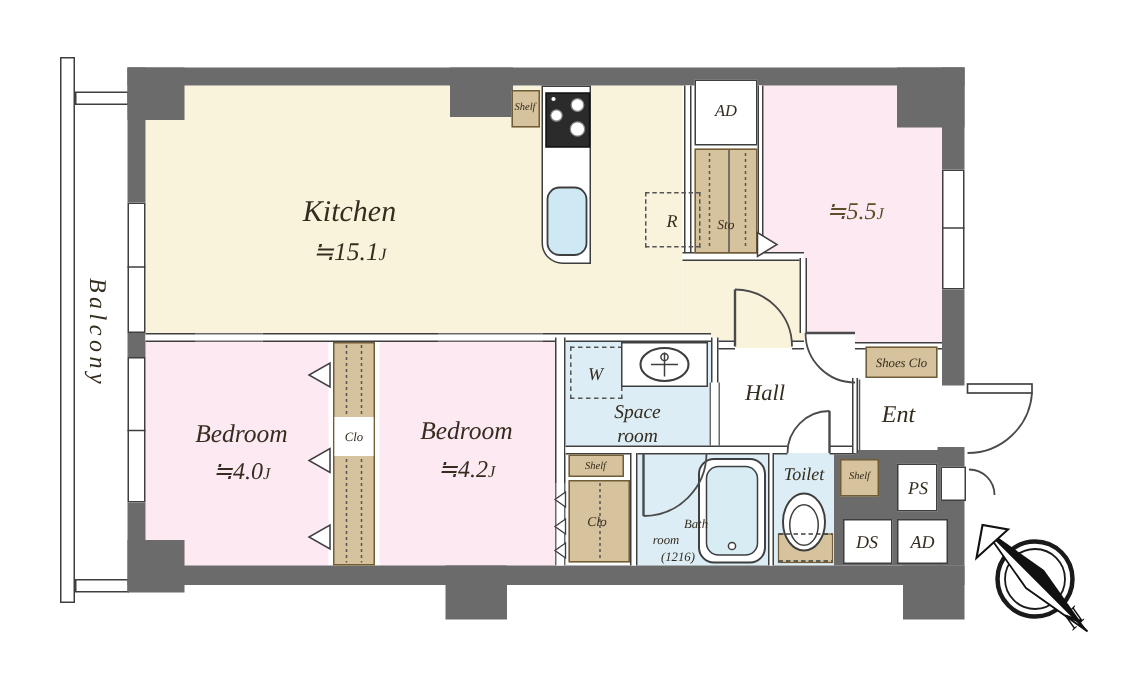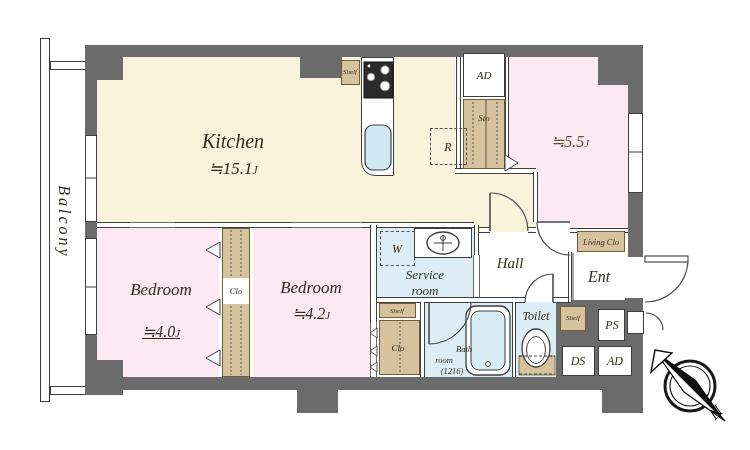--- a/index.html
+++ b/index.html
@@ -197,43 +197,43 @@
   </svg>
 
   <div class="lbl t16 rot90" style="left:64px;top:222px;">Balcony</div>
 
   <div class="lbl t20" style="left:233px;top:141px;">Kitchen</div>
   <div class="lbl t17" style="left:233px;top:168px;font-style:italic;"><span>≒15.1</span><span class="unit">J</span></div>
 
   <div class="lbl t16 gold" style="left:570px;top:142px;"><span>≒5.5</span><span class="unit">J</span></div>
 
   <div class="lbl t17" style="left:161px;top:289px;">Bedroom</div>
-  <div class="lbl t16" style="left:161px;top:332px;text-decoration:underline;"><span>≒4.0</span><span class="unit">J</span></div>
+  <div class="lbl t16" style="left:161px;top:315px;"><span>≒4.0</span><span class="unit">J</span></div>
 
   <div class="lbl t17" style="left:311px;top:287px;">Bedroom</div>
   <div class="lbl t16" style="left:311px;top:314px;"><span>≒4.2</span><span class="unit">J</span></div>
 
-  <div class="lbl t13" style="left:425px;top:274px;">Service</div>
+  <div class="lbl t13" style="left:425px;top:274px;">Space</div>
   <div class="lbl t13" style="left:425px;top:290px;">room</div>
 
   <div class="lbl t15" style="left:510px;top:263px;">Hall</div>
   <div class="lbl t16" style="left:599px;top:277px;">Ent</div>
   <div class="lbl t12" style="left:536px;top:316px;">Toilet</div>
 
   <div class="lbl t8" style="left:464px;top:349px;">Bath</div>
   <div class="lbl t8" style="left:444px;top:360px;">room</div>
   <div class="lbl t8" style="left:452px;top:371px;">(1216)</div>
 
   <div class="lbl t12" style="left:397px;top:249px;">W</div>
   <div class="lbl t12" style="left:448px;top:147px;">R</div>
   <div class="lbl t11" style="left:484px;top:75px;">AD</div>
-  <div class="lbl t9" style="left:484px;top:118px;text-align:right;">Sto</div>
+  <div class="lbl t9" style="left:484px;top:150px;text-align:right;">Sto</div>
   <div class="lbl t7" style="left:350px;top:72px;">Shelf</div>
   <div class="lbl t7" style="left:397px;top:311px;">Shelf</div>
   <div class="lbl t7" style="left:573px;top:318px;">Shelf</div>
-  <div class="lbl t8" style="left:601px;top:242px;">Living Clo</div>
+  <div class="lbl t8" style="left:601px;top:242px;">Shoes Clo</div>
   <div class="lbl t8" style="left:236px;top:291px;">Clo</div>
   <div class="lbl t9" style="left:398px;top:348px;">Clo</div>
   <div class="lbl t12" style="left:612px;top:325px;">PS</div>
   <div class="lbl t12" style="left:578px;top:361px;">DS</div>
   <div class="lbl t12" style="left:615px;top:361px;">AD</div>
 
 </div>
 
 </body></html>

